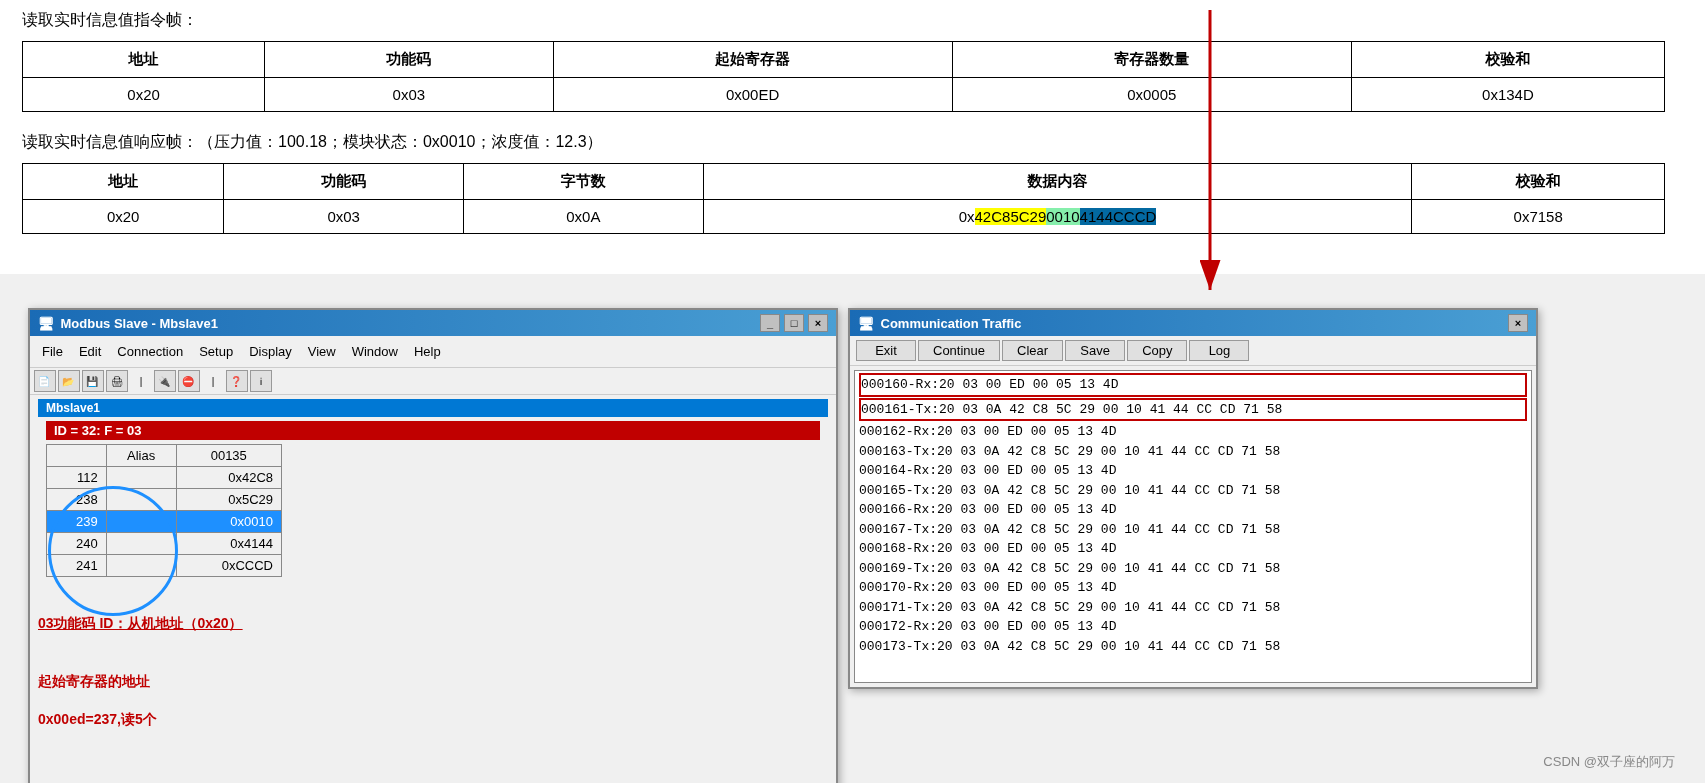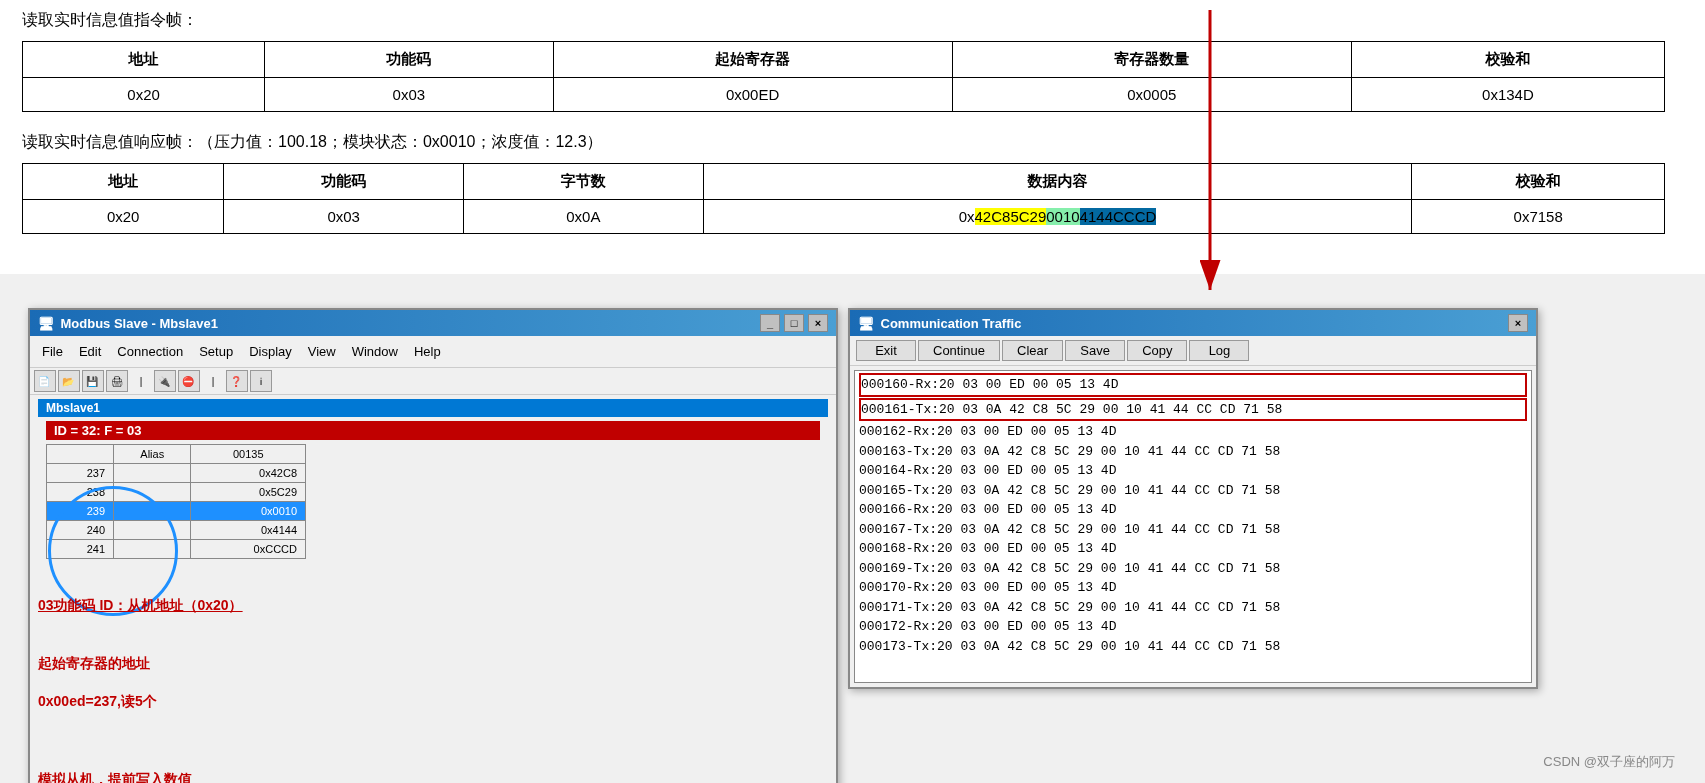--- a/index.html
+++ b/index.html
@@ -161,22 +161,22 @@
       margin: 0 8px 4px 8px;
     }
 
     .modbus-table-area {
       margin: 0 8px;
       position: relative;
     }
 
     table.modbus-table {
       border-collapse: collapse;
-      width: 260px;
-      font-size: 11px;
+      width: 236px;
+      font-size: 13px;
     }
 
     table.modbus-table th, table.modbus-table td {
       border: 1px solid #888;
       padding: 3px 8px;
       text-align: right;
     }
 
     table.modbus-table th {
       text-align: center;
@@ -364,21 +364,21 @@
           <table class="modbus-table">
             <thead>
               <tr>
                 <th></th>
                 <th>Alias</th>
                 <th>00135</th>
               </tr>
             </thead>
             <tbody>
               <tr>
-                <td>237</td>
+                <td>112</td>
                 <td></td>
                 <td>0x42C8</td>
               </tr>
               <tr>
                 <td>238</td>
                 <td></td>
                 <td>0x5C29</td>
               </tr>
               <tr class="row-highlighted">
                 <td>239</td>

